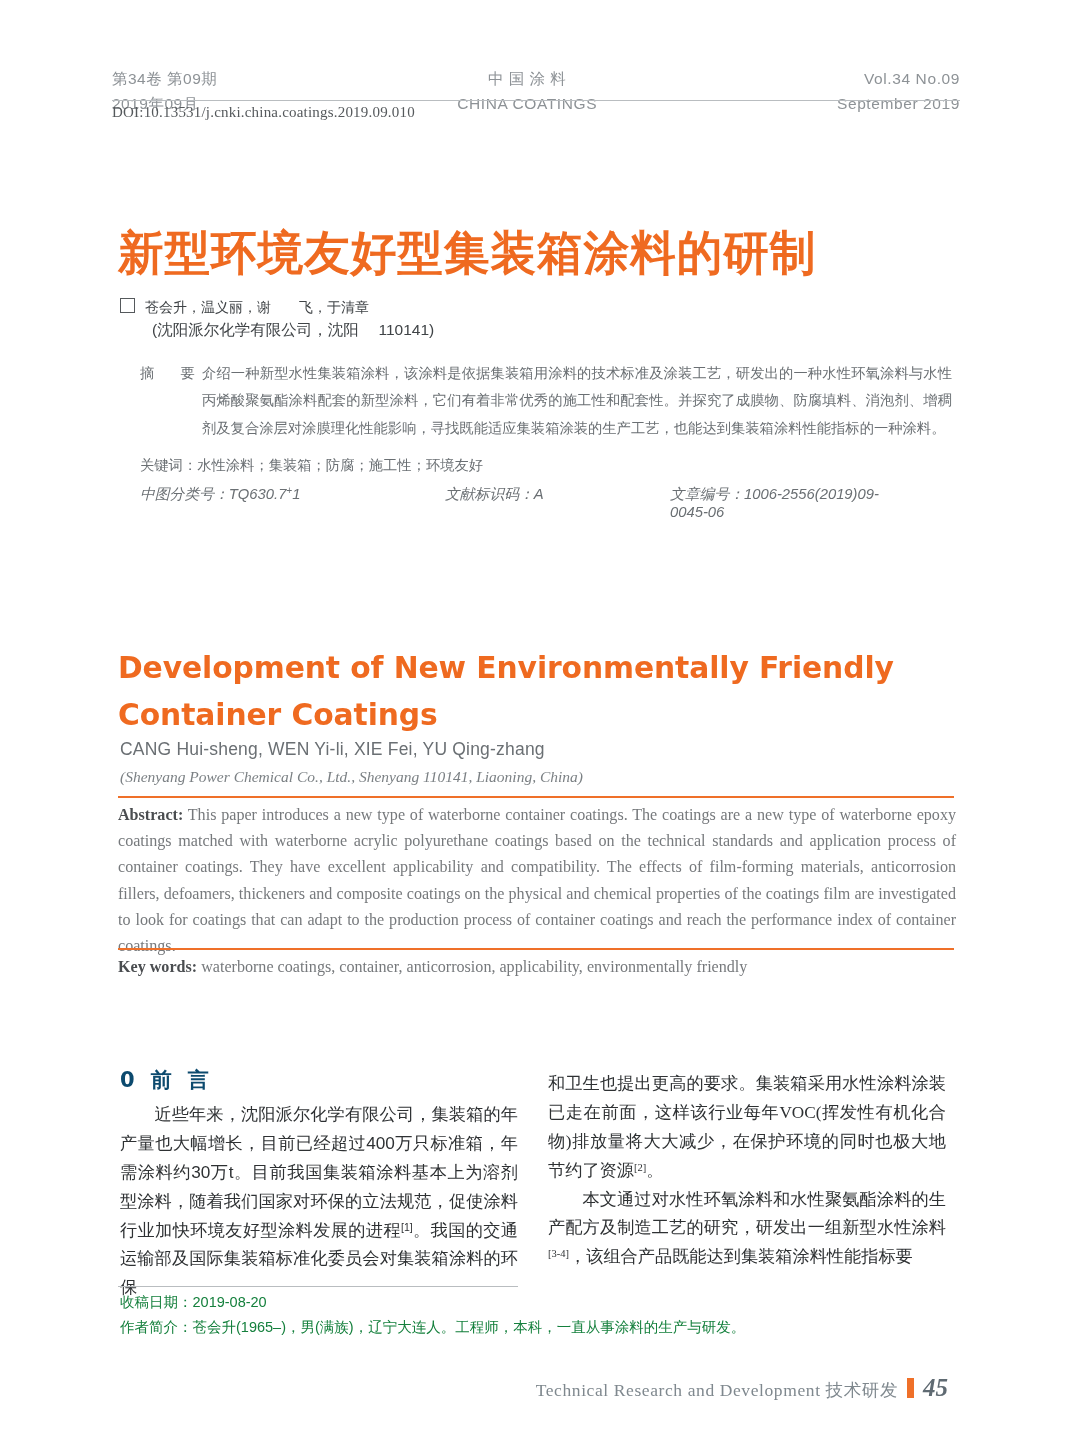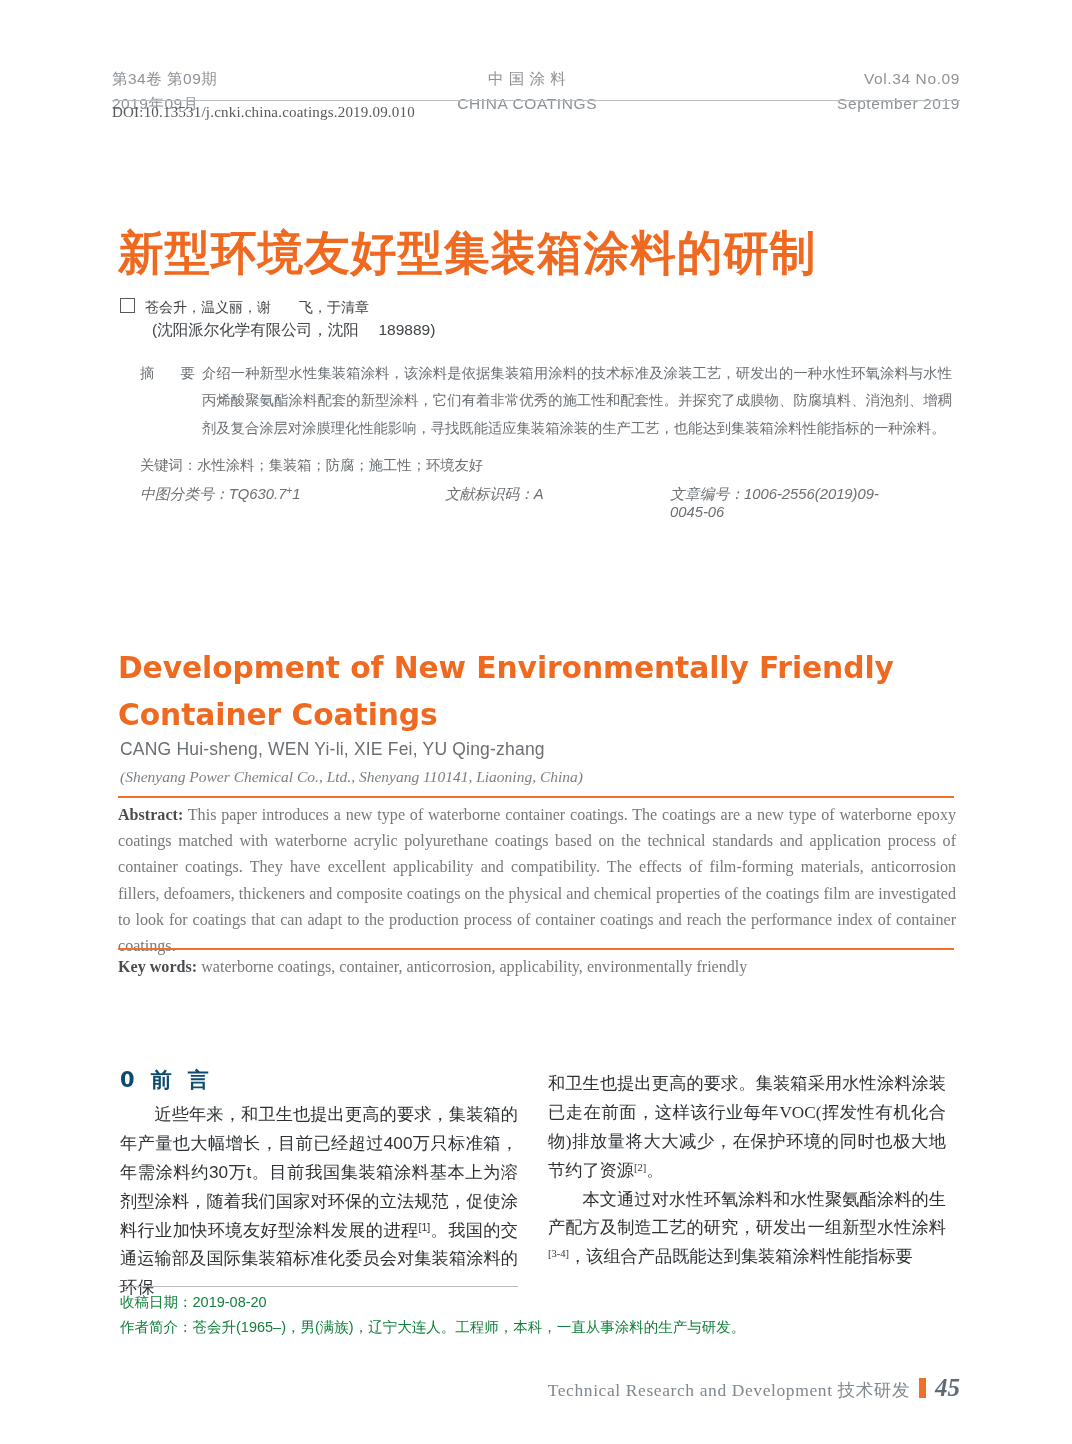--- a/index.html
+++ b/index.html
@@ -269,21 +269,21 @@
     top: 1290px;
     width: 830px;
     font-size: 14.5px;
     line-height: 1.72;
     color: #15803d;
   }
 
   
   .footer {
     position: absolute;
-    right: 112px;
+    right: 124px;
     bottom: 42px;
     display: flex;
     align-items: baseline;
     gap: 9px;
     white-space: nowrap;
   }
   .footer .f-text {
     font-family: "Liberation Serif", serif;
     font-size: 17.5px;
     color: #7f888e;
@@ -327,21 +327,21 @@
 
   <div class="rule-head"></div>
 
   <div class="doi">DOI:10.13531/j.cnki.china.coatings.2019.09.010</div>
 
   <div class="cn-title">新型环境友好型集装箱涂料的研制</div>
 
   <div class="cn-authors">
     <span class="sqmark"></span><span>苍会升，温义丽，谢　　飞，于清章</span>
   </div>
-  <div class="cn-affil">(沈阳派尔化学有限公司，沈阳　 189889)</div>
+  <div class="cn-affil">(沈阳派尔化学有限公司，沈阳　 110141)</div>
 
   <div class="cn-abs">
     <div class="cn-abs-row">
       <div class="cn-abs-label">摘　要：</div>
       <div class="cn-abs-body">介绍一种新型水性集装箱涂料，该涂料是依据集装箱用涂料的技术标准及涂装工艺，研发出的一种水性环氧涂料与水性丙烯酸聚氨酯涂料配套的新型涂料，它们有着非常优秀的施工性和配套性。并探究了成膜物、防腐填料、消泡剂、增稠剂及复合涂层对涂膜理化性能影响，寻找既能适应集装箱涂装的生产工艺，也能达到集装箱涂料性能指标的一种涂料。</div>
     </div>
   </div>
   <div class="cn-kw">关键词：水性涂料；集装箱；防腐；施工性；环境友好</div>
 
   <div class="cn-class">
@@ -364,21 +364,21 @@
     <b>Key words:</b><span> waterborne coatings, container, anticorrosion, applicability, environmentally friendly</span>
   </div>
 
   <div class="rule-orange-bot"></div>
 
   <div class="sec-head">
     <span>0</span><span class="gap"></span><span>前</span><span class="gap"></span><span>言</span>
   </div>
 
   <div class="col col-left">
-    <p><span>近些年来，和卫生也提出更高的要求，集装箱的年产量也大幅增长，目前已经超过400万只标准箱，年需涂料约30万t。目前我国集装箱涂料基本上为溶剂型涂料，随着我们国家对环保的立法规范，促使涂料行业加快环境友好型涂料发展的进程</span><sup>[1]</sup><span>。我国的交通运输部及国际集装箱标准化委员会对集装箱涂料的环保</span></p>
+    <p><span>近些年来，沈阳派尔化学有限公司，集装箱的年产量也大幅增长，目前已经超过400万只标准箱，年需涂料约30万t。目前我国集装箱涂料基本上为溶剂型涂料，随着我们国家对环保的立法规范，促使涂料行业加快环境友好型涂料发展的进程</span><sup>[1]</sup><span>。我国的交通运输部及国际集装箱标准化委员会对集装箱涂料的环保</span></p>
   </div>
 
   <div class="col col-right">
     <p class="noind"><span>和卫生也提出更高的要求。集装箱采用水性涂料涂装已走在前面，这样该行业每年VOC(挥发性有机化合物)排放量将大大减少，在保护环境的同时也极大地节约了资源</span><sup>[2]</sup><span>。</span></p>
     <p><span>本文通过对水性环氧涂料和水性聚氨酯涂料的生产配方及制造工艺的研究，研发出一组新型水性涂料</span><sup>[3-4]</sup><span>，该组合产品既能达到集装箱涂料性能指标要</span></p>
   </div>
 
   <div class="rule-foot"></div>
   <div class="footnote">
     <div>收稿日期：2019-08-20</div>

